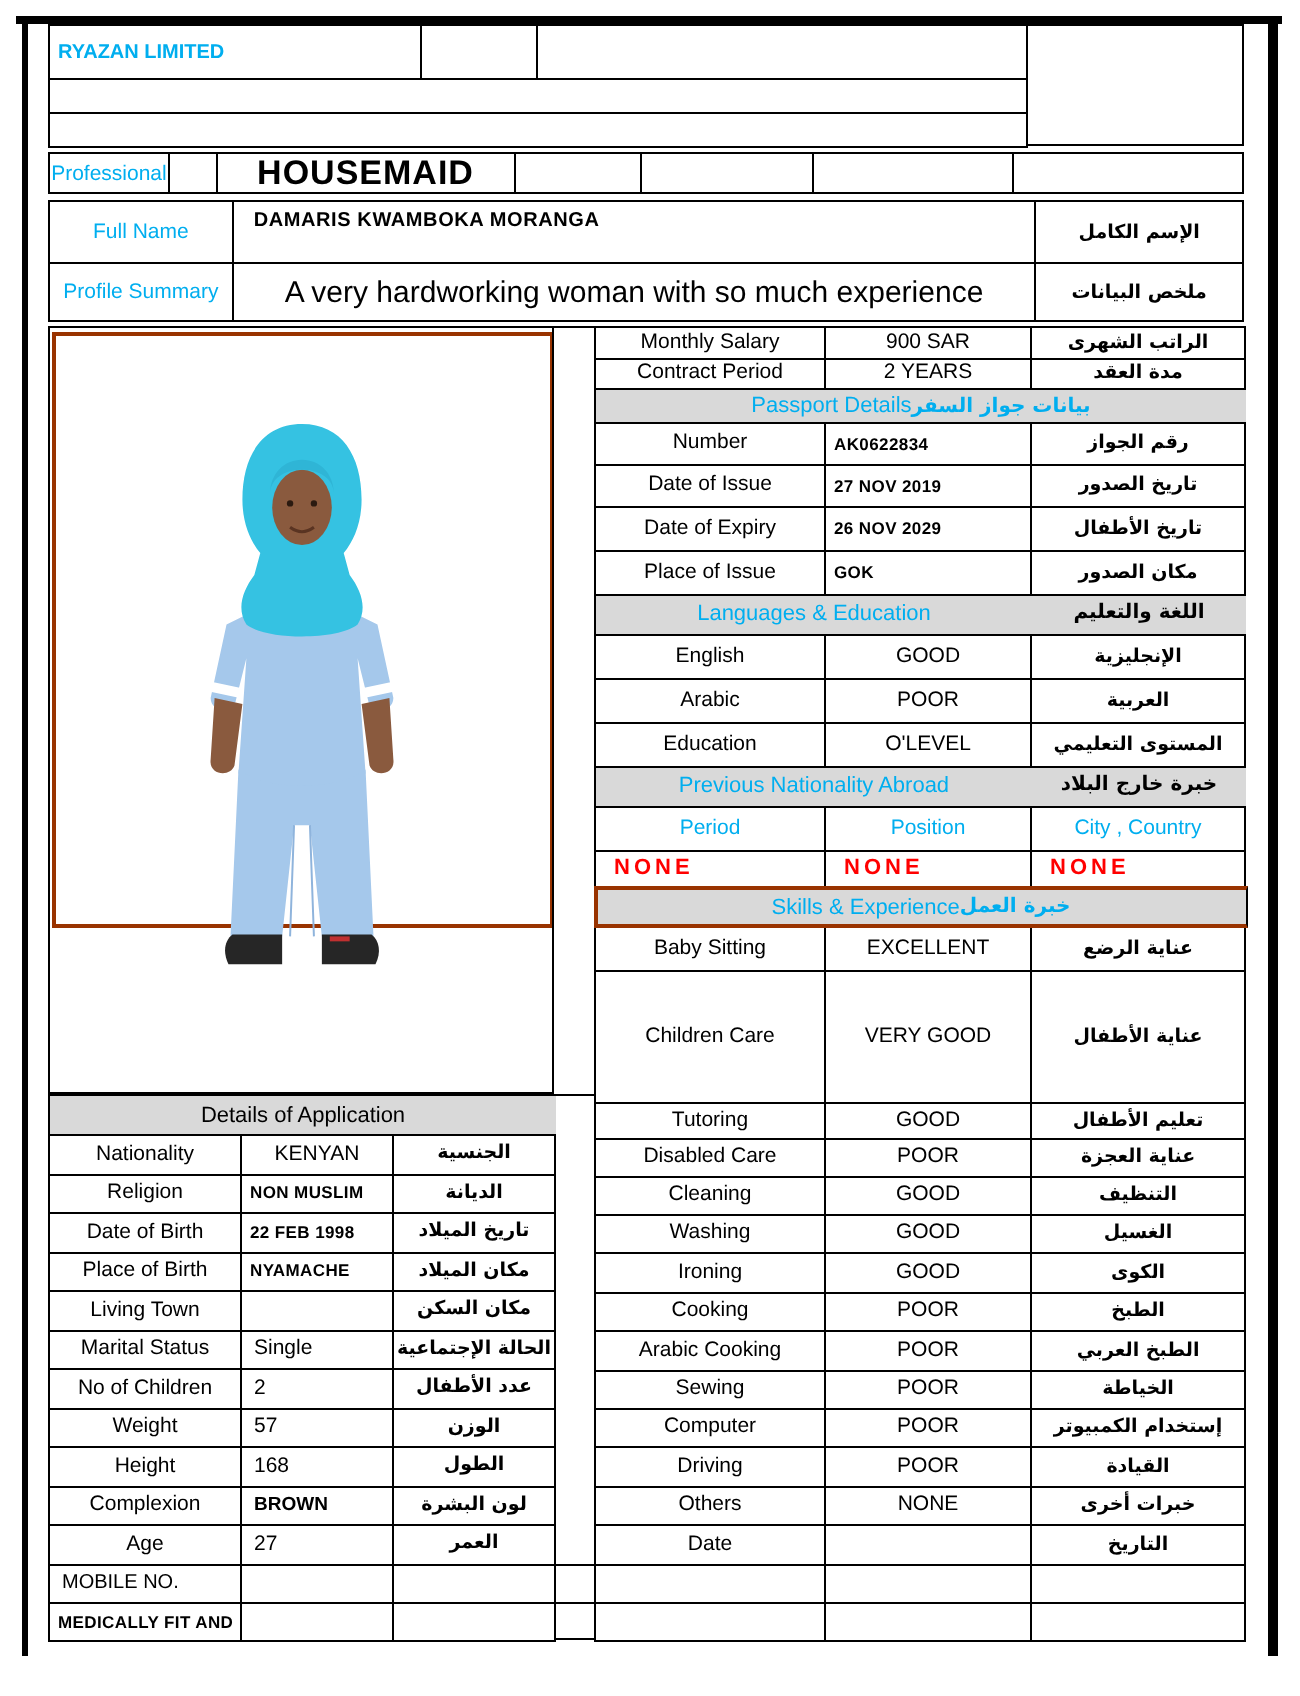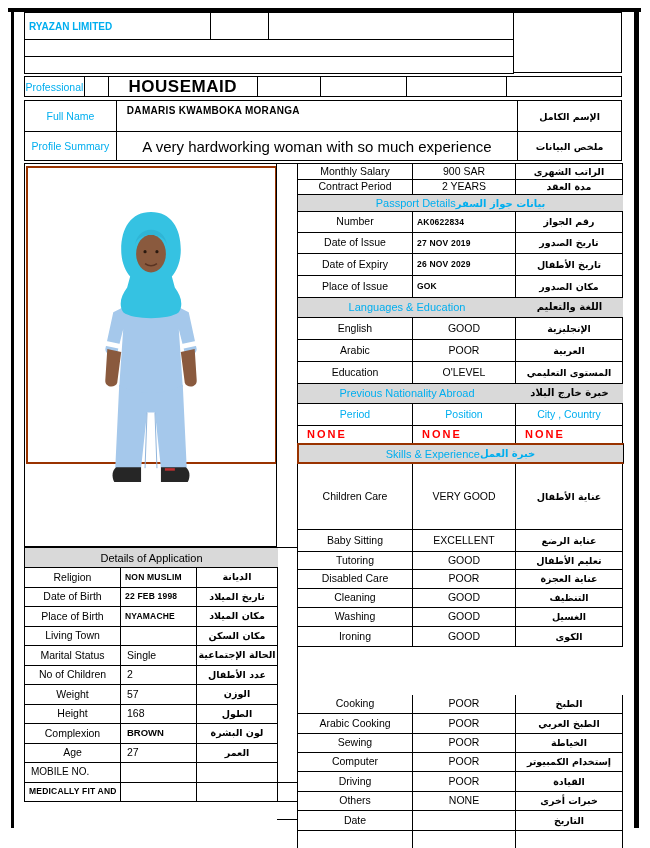--- a/index.html
+++ b/index.html
@@ -192,30 +192,30 @@
   <div class="trow" style="height:18px;">
     <div class="c1 red-none">NONE</div>
     <div class="c2 red-none">NONE</div>
     <div class="c3 red-none">NONE</div>
   </div>
   <div class="trow hdr" style="height:20px;justify-content:center;align-items:center;">
     <div class="skills-frame"></div>
     <span class="hdr-en cyan">Skills &amp; Experience</span>
       <span class="hdr-ar cyan">خبرة العمل</span>
   </div>
+  <div class="trow" style="height:22px;">
+    <div class="c1 lbl">Baby Sitting</div>
+    <div class="c2 val-c">EXCELLENT</div>
+    <div class="c3 ar">عناية الرضع</div>
+  </div>
   <div class="trow" style="height:66px;">
     <div class="c1 lbl">Children Care</div>
     <div class="c2 val-c">VERY GOOD</div>
     <div class="c3 ar">عناية الأطفال</div>
   </div>
-  <div class="trow" style="height:22px;">
-    <div class="c1 lbl">Baby Sitting</div>
-    <div class="c2 val-c">EXCELLENT</div>
-    <div class="c3 ar">عناية الرضع</div>
-  </div>
   <div class="trow" style="height:18px;">
     <div class="c1 lbl">Tutoring</div>
     <div class="c2 val-c">GOOD</div>
     <div class="c3 ar">تعليم الأطفال</div>
   </div>
   <div class="trow" style="height:19px;">
     <div class="c1 lbl">Disabled Care</div>
     <div class="c2 val-c">POOR</div>
     <div class="c3 ar">عناية العجزة</div>
   </div>
@@ -227,21 +227,21 @@
   <div class="trow" style="height:19px;">
     <div class="c1 lbl">Washing</div>
     <div class="c2 val-c">GOOD</div>
     <div class="c3 ar">الغسيل</div>
   </div>
   <div class="trow" style="height:20px;">
     <div class="c1 lbl">Ironing</div>
     <div class="c2 val-c">GOOD</div>
     <div class="c3 ar">الكوى</div>
   </div>
-  <div class="trow" style="height:19px;margin-top:48px;">
+  <div class="trow" style="height:19px;">
     <div class="c1 lbl">Cooking</div>
     <div class="c2 val-c">POOR</div>
     <div class="c3 ar">الطبخ</div>
   </div>
   <div class="trow" style="height:20px;">
     <div class="c1 lbl">Arabic Cooking</div>
     <div class="c2 val-c">POOR</div>
     <div class="c3 ar">الطبخ العربي</div>
   </div>
   <div class="trow" style="height:19px;">
@@ -279,20 +279,25 @@
     <div class="c2"></div>
     <div class="c3"></div>
   </div>
 </div>
 
 <div class="tbl" style="left:24px;top:547px;width:254px;">
   <div class="trow hdr" style="height:20px;justify-content:center;align-items:center;">
     <span style="font-size:11px;">Details of Application</span>
   </div>
   <div class="trow" style="height:19.5px;">
+    <div class="lc1 lbl">Nationality</div>
+    <div class="lc2 val-c">KENYAN</div>
+    <div class="lc3 ar">الجنسية</div>
+  </div>
+  <div class="trow" style="height:19.5px;">
     <div class="lc1 lbl">Religion</div>
     <div class="lc2 val-b">NON MUSLIM</div>
     <div class="lc3 ar">الديانة</div>
   </div>
   <div class="trow" style="height:19.5px;">
     <div class="lc1 lbl">Date of Birth</div>
     <div class="lc2 val-b">22 FEB 1998</div>
     <div class="lc3 ar">تاريخ الميلاد</div>
   </div>
   <div class="trow" style="height:19.5px;">

